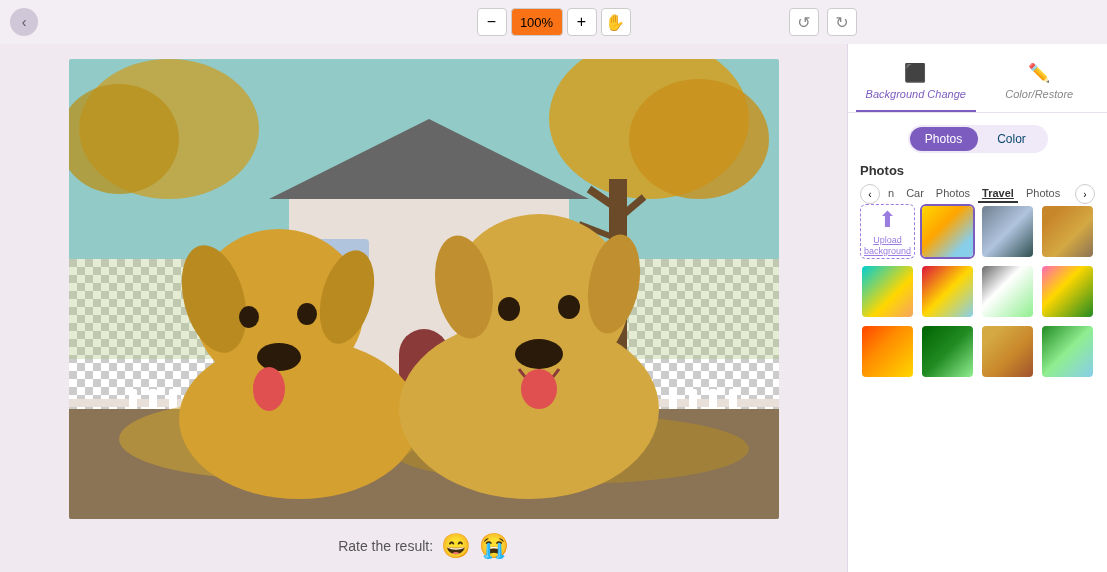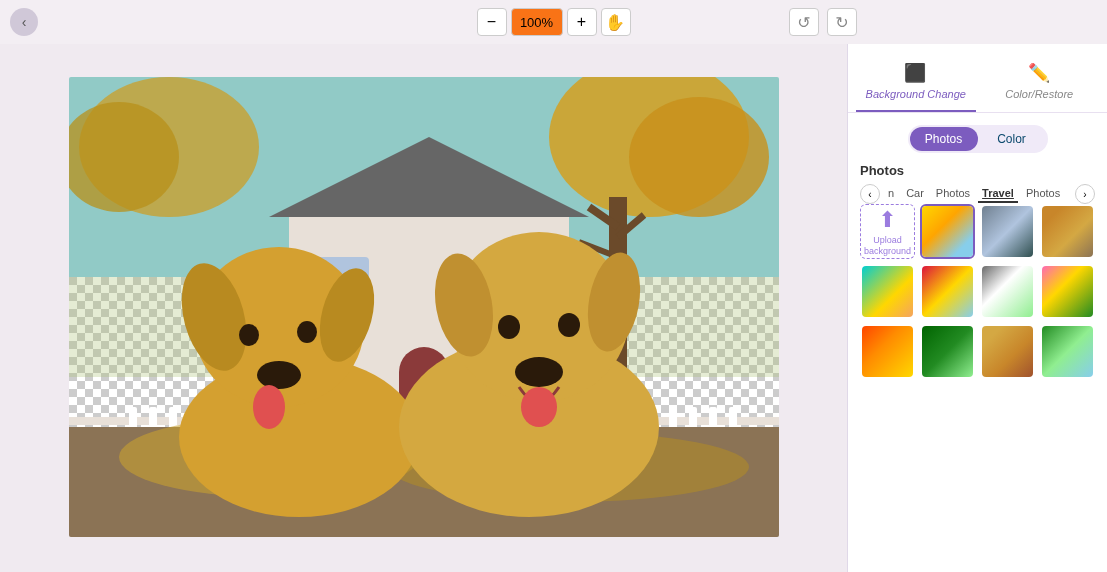--- a/index.html
+++ b/index.html
@@ -381,20 +381,21 @@
     .upload-icon {
       color: #9b7cdf;
       font-size: 22px;
     }
 
     .upload-text {
       font-size: 9px;
       color: #9b7cdf;
       text-align: center;
       line-height: 1.2;
+      text-decoration: underline;
     }
     .bg-nature2 { background: linear-gradient(135deg, #FFD700 0%, #FFA500 40%, #87CEEB 80%); }
     .bg-city1 { background: linear-gradient(135deg, #708090 0%, #B0C4DE 50%, #2F4F4F 100%); }
     .bg-nature3 { background: linear-gradient(135deg, #228B22 0%, #90EE90 50%, #87CEEB 100%); }
     .bg-beach { background: linear-gradient(135deg, #00CED1 0%, #FFD700 60%, #F4A460 100%); }
     .bg-city2 { background: linear-gradient(135deg, #DC143C 0%, #FFD700 50%, #87CEEB 100%); }
     .bg-mountain { background: linear-gradient(135deg, #696969 0%, #FFFFFF 40%, #90EE90 100%); }
     .bg-flowers { background: linear-gradient(135deg, #FF69B4 0%, #FFD700 40%, #228B22 100%); }
     .bg-sunset { background: linear-gradient(135deg, #FF4500 0%, #FF8C00 40%, #FFD700 100%); }
     .bg-forest { background: linear-gradient(135deg, #006400 0%, #228B22 50%, #90EE90 100%); }
@@ -507,20 +508,25 @@
           <path d="M 450 310 Q 470 340 490 310" stroke="#8B3A3A" stroke-width="3" fill="none"></path>
 
           <ellipse cx="470" cy="330" rx="18" ry="20" fill="#e05050"></ellipse>
 
           <ellipse cx="440" cy="250" rx="11" ry="12" fill="#2a1a0a"></ellipse>
           <ellipse cx="500" cy="248" rx="11" ry="12" fill="#2a1a0a"></ellipse>
         </svg>
       </div>
     </div>
 
+    <div class="rating-area">
+      <span>Rate the result:</span>
+      <span class="rating-emoji">😄</span>
+      <span class="rating-emoji">😭</span>
+    </div>
   </div>
 
   <div class="right-panel">
 
     <div class="panel-tabs">
       <div class="panel-tab active">
         <span class="tab-icon">⬛</span>
         <span class="tab-label">Background Change</span>
       </div>
       <div class="panel-tab inactive">

